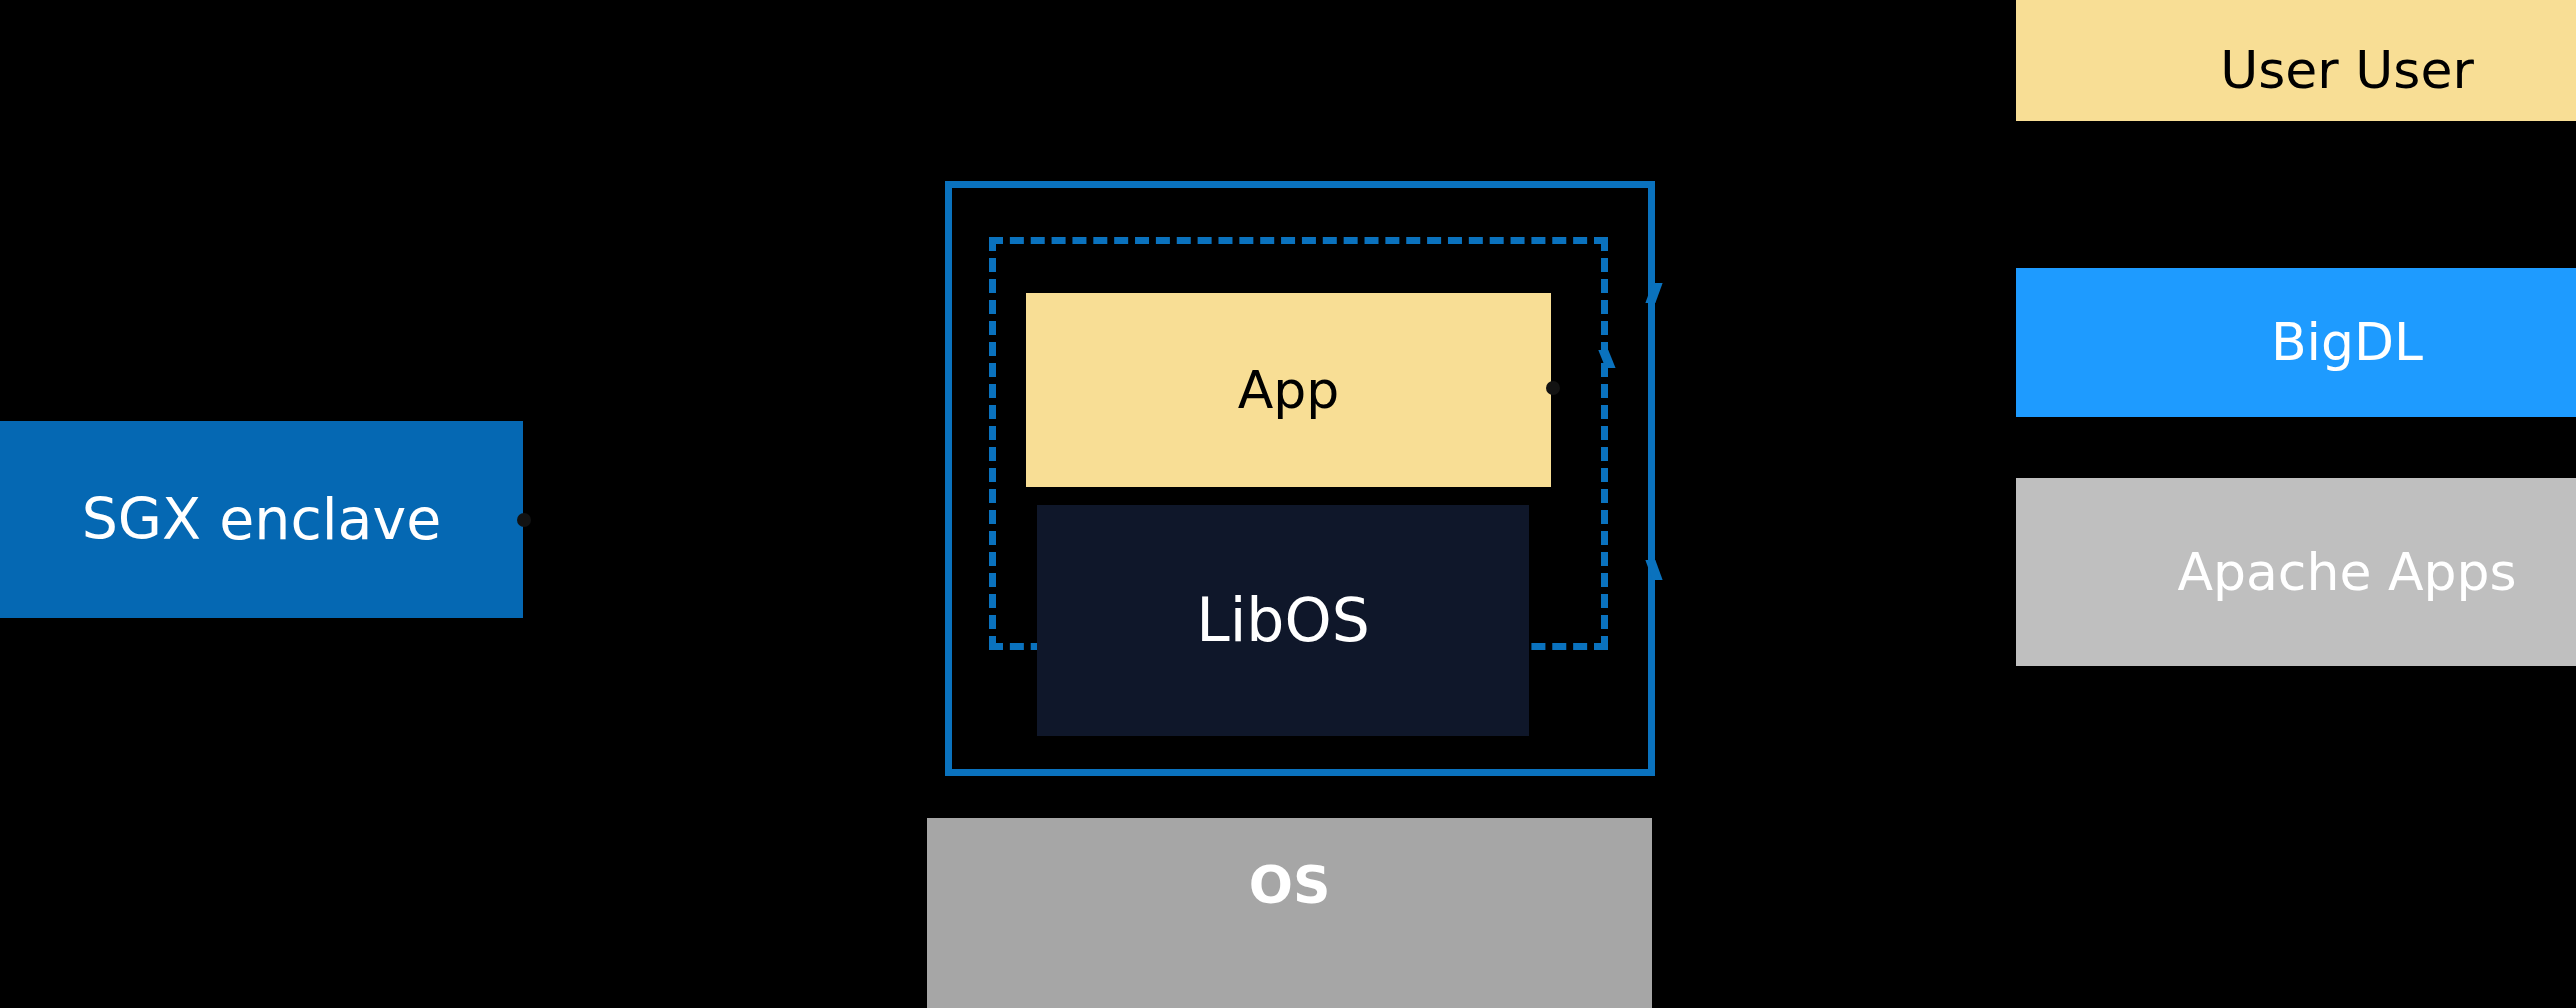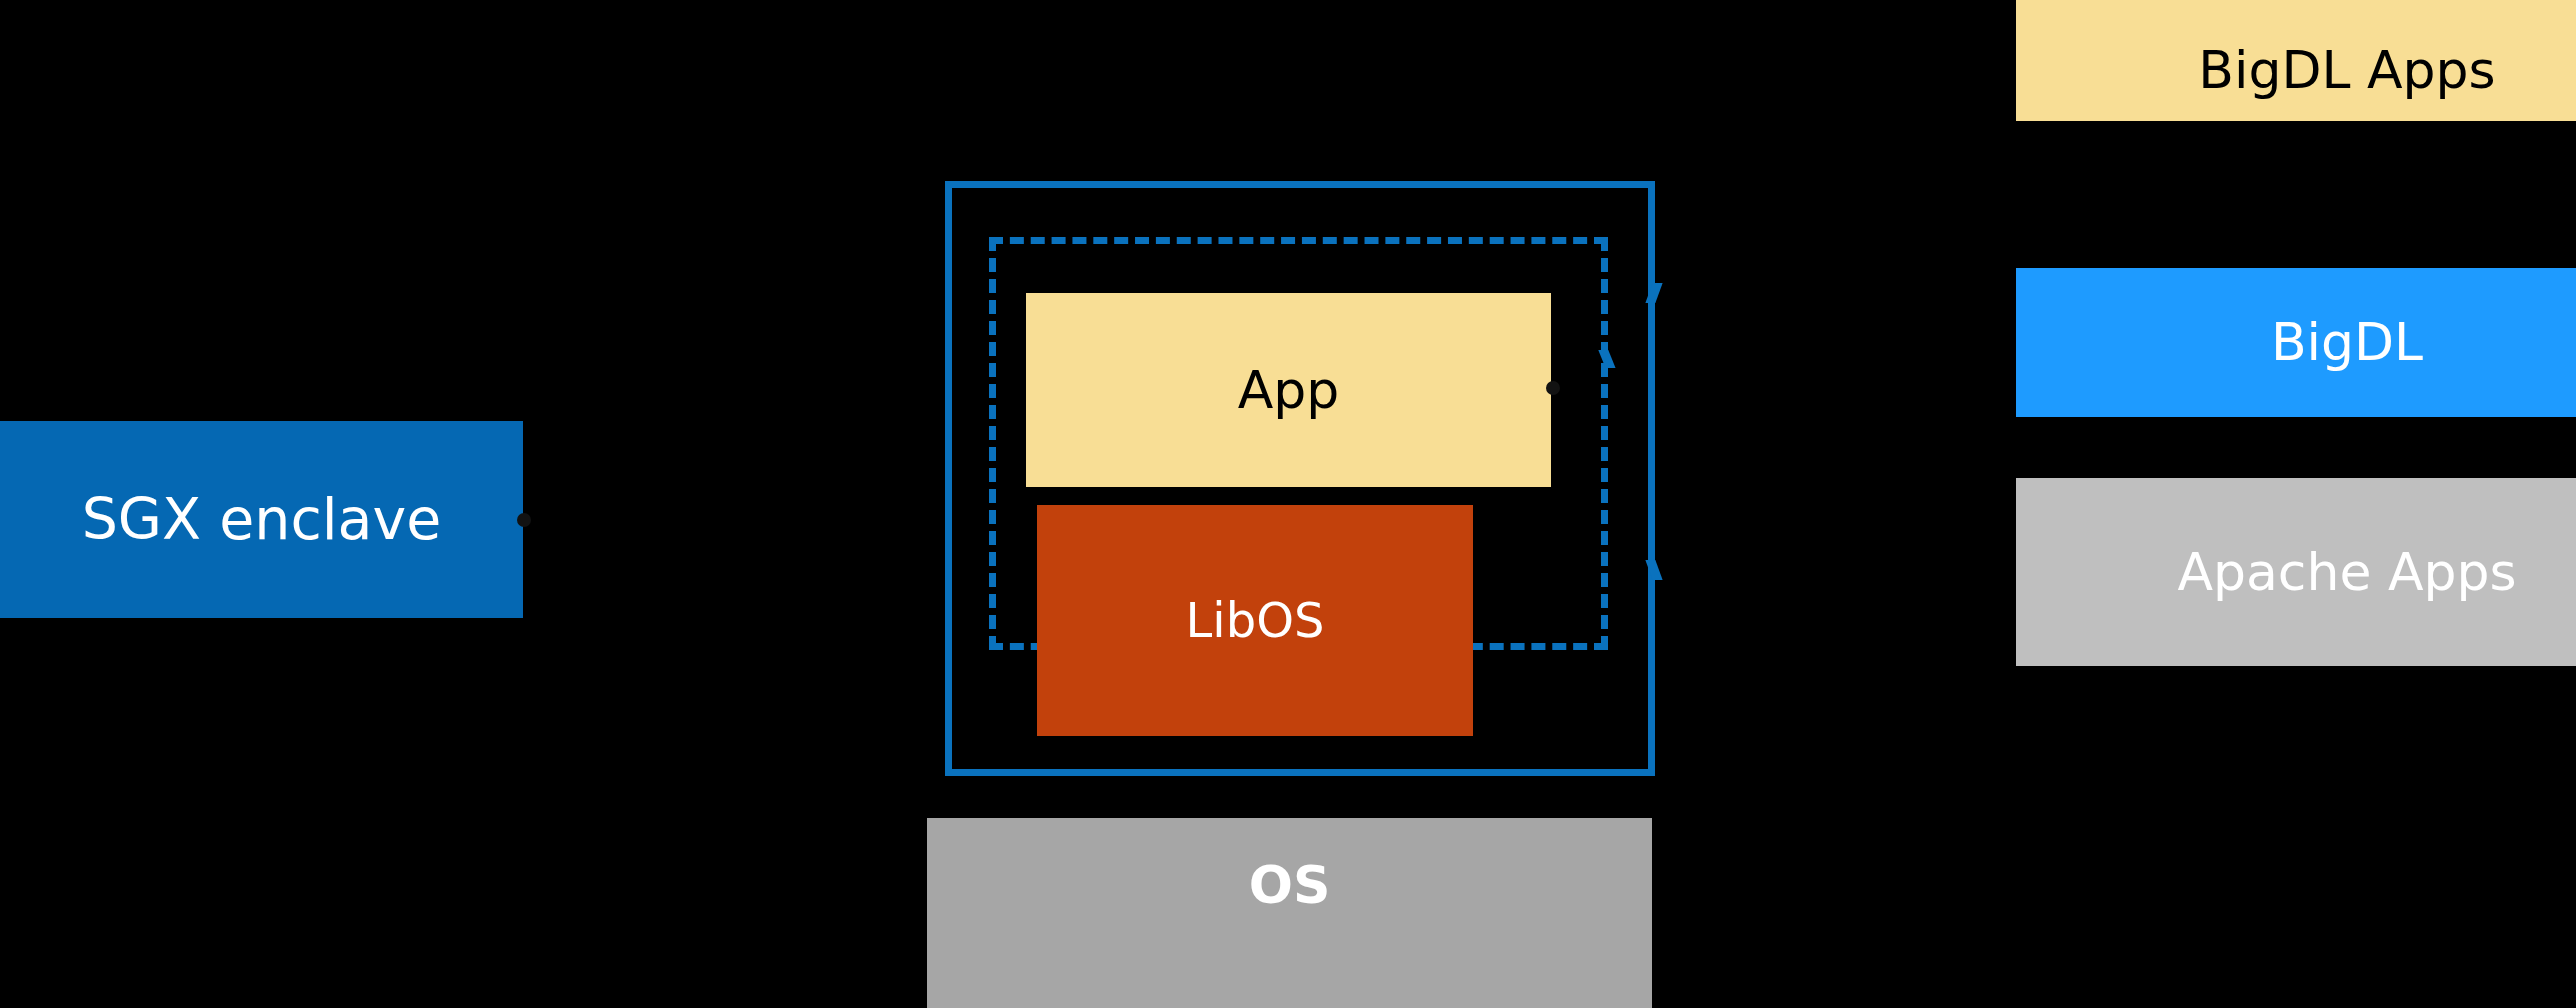--- a/index.html
+++ b/index.html
@@ -79,25 +79,25 @@
     background: #F8DE95;
     color: #000000;
     font-size: 52px;
     align-items: center;
   }
 
   
   #libos-box {
     left: 1037px;
     top: 505px;
-    width: 436px;
+    width: 492px;
     height: 231px;
-    background: #c2410c;
-    color: #FFFFFF;
-    font-size: 48px;
+    background: #0f172a;
+    color: #FFFFFF;
+    font-size: 60px;
   }
 
   
   #os-box {
     left: 927px;
     top: 818px;
     width: 725px;
     height: 243px;
     background: #A6A6A6;
     color: #FFFFFF;
@@ -197,21 +197,21 @@
 
   <div class="box" id="libos-box">
     <span class="box-label">LibOS</span>
   </div>
 
   <div class="box" id="os-box">
     <span class="box-label">OS</span>
   </div>
 
   <div class="box right-box" id="user-apps-box">
-    <span class="box-label">BigDL Apps</span>
+    <span class="box-label">User User</span>
   </div>
 
   <div class="box right-box" id="bigdl-box">
     <span class="box-label">BigDL</span>
   </div>
 
   <div class="box right-box" id="apache-spark-box">
     <span class="box-label">Apache Apps</span>
   </div>
 

